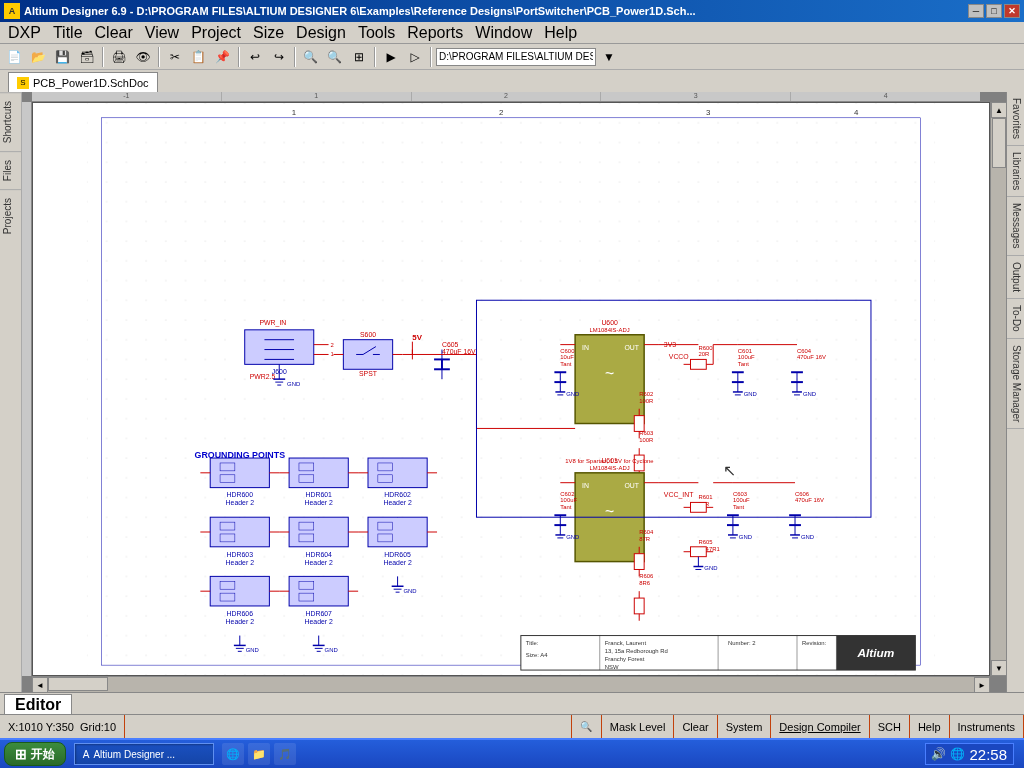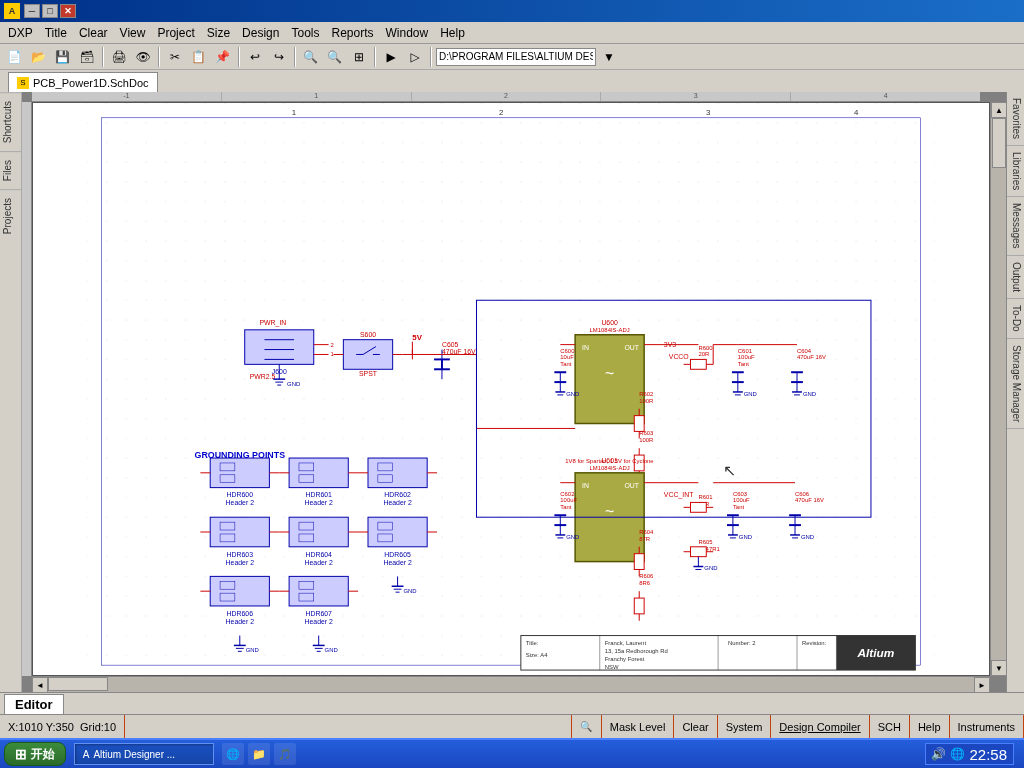--- a/index.html
+++ b/index.html
@@ -42,21 +42,21 @@
       height: 22px;
       background: #d4d0c8;
       display: flex;
       align-items: center;
       padding: 0 2px;
       border-bottom: 1px solid #999;
     }
     .menu-item {
       padding: 2px 6px;
       cursor: pointer;
-      font-size: 12px;
+      font-size: 16px;
       color: #000;
     }
 
     
     #toolbar1, #toolbar2 {
       height: 26px;
       background: #d4d0c8;
       display: flex;
       align-items: center;
       padding: 2px 4px;
@@ -170,21 +170,21 @@
       align-items: flex-end;
       border-top: 1px solid #888;
       padding-left: 4px;
     }
     .editor-tab {
       height: 20px;
       background: #ece9d8;
       border: 1px solid #888;
       border-bottom: none;
       padding: 0 10px;
-      font-size: 13px;
+      font-size: 16px;
       display: flex;
       align-items: center;
       cursor: pointer;
       text-align: center;
     }
     .editor-tab.active { background: white; font-weight: bold; }
 
     
     #statusbar {
       height: 24px;
@@ -267,20 +267,21 @@
     .schematic-svg {
       width: 100%;
       height: 100%;
     }
   </style>
 </head>
 <body>
 
 <div id="titlebar">
   <div class="title-icon">A</div>
+  <div class="title-text">Altium Designer 6.9 - D:\PROGRAM FILES\ALTIUM DESIGNER 6\Examples\Reference Designs\PortSwitcher\PCB_Power1D.Sch...</div>
   <div class="win-controls">
     <div class="win-btn">─</div>
     <div class="win-btn">□</div>
     <div class="win-btn close">✕</div>
   </div>
 </div>
 
 <div id="menubar">
   <div class="menu-item">DXP</div>
   <div class="menu-item">Title</div>

